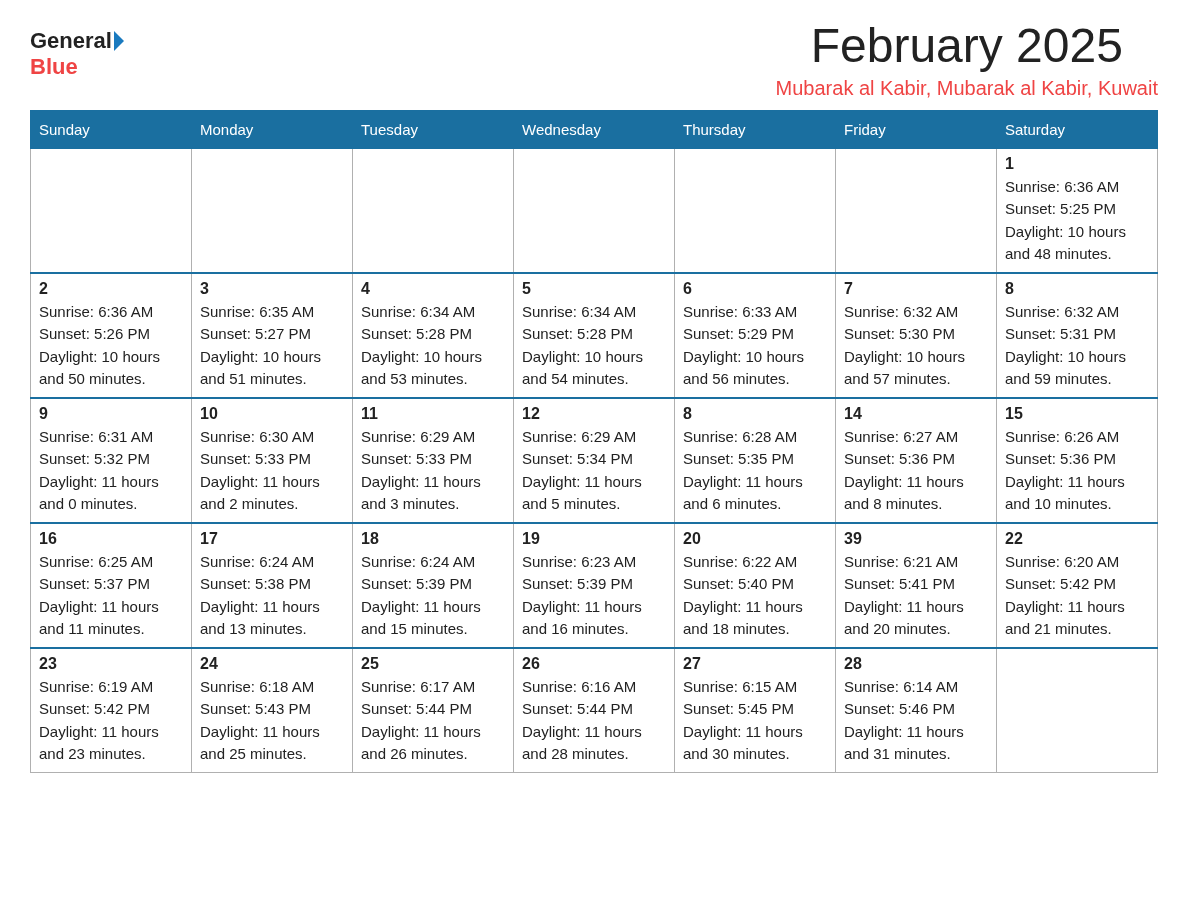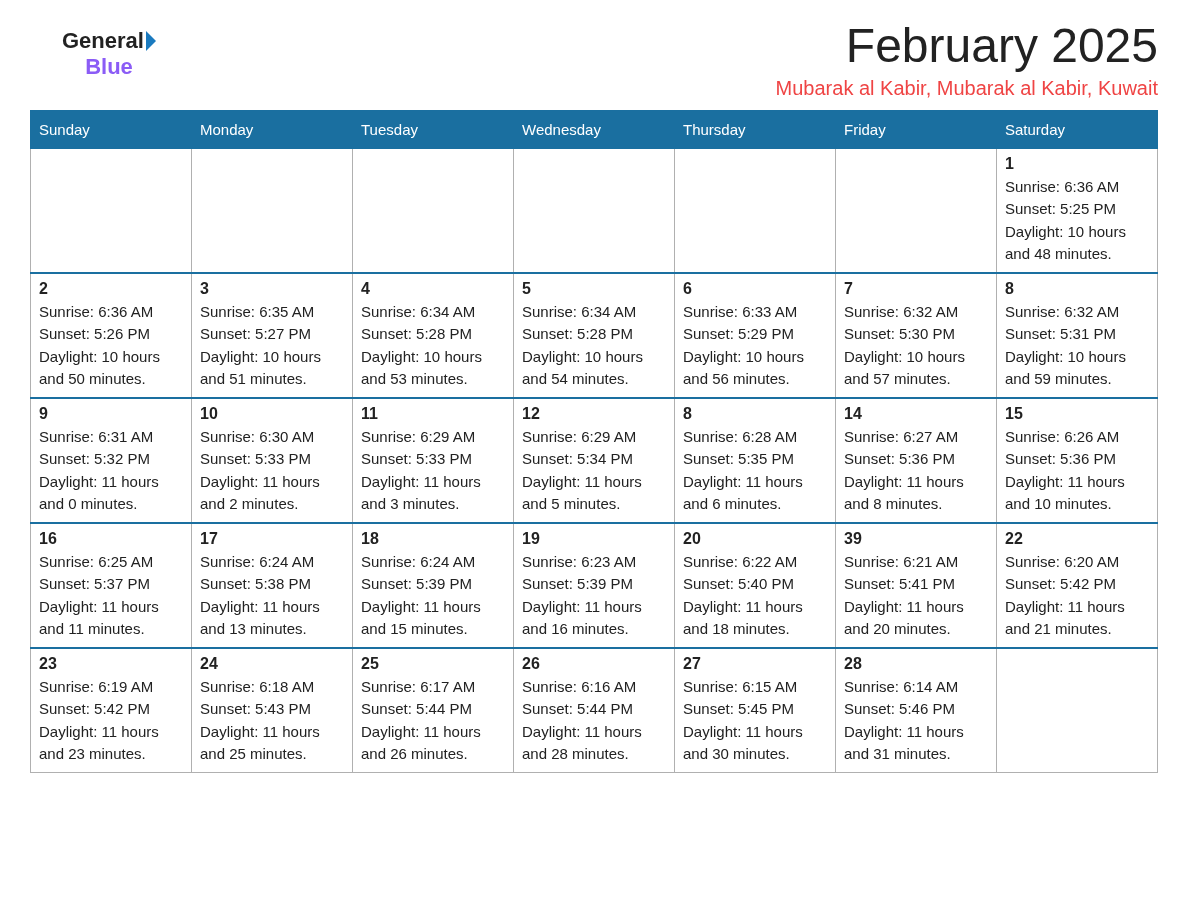--- a/index.html
+++ b/index.html
@@ -13,50 +13,49 @@
     }
     .header-area {
       display: flex;
       justify-content: space-between;
       align-items: flex-start;
       margin-bottom: 10px;
     }
     .logo {
       display: flex;
       flex-direction: column;
-      align-items: center;
+      align-items: flex-start;
       padding-top: 8px;
-      margin-left: 32px;
     }
     .logo-general {
       font-size: 22px;
       font-weight: bold;
       color: #222;
       letter-spacing: 0;
     }
     .logo-blue {
       font-size: 22px;
       font-weight: bold;
-      color: #8b5cf6;
+      color: #ef4444;
     }
     .logo-arrow {
       display: inline-block;
       width: 0; height: 0;
       border-left: 10px solid #1a7abf;
       border-top: 10px solid transparent;
       border-bottom: 10px solid transparent;
       margin-left: 2px;
       vertical-align: middle;
     }
     .logo-top-row {
       display: flex;
       align-items: center;
     }
     .title-area {
-      text-align: right;
+      text-align: center;
     }
     .month-title {
       font-size: 48px;
       font-weight: normal;
       color: #222;
       line-height: 1.1;
     }
     .location-title {
       font-size: 20px;
       color: #ef4444;

